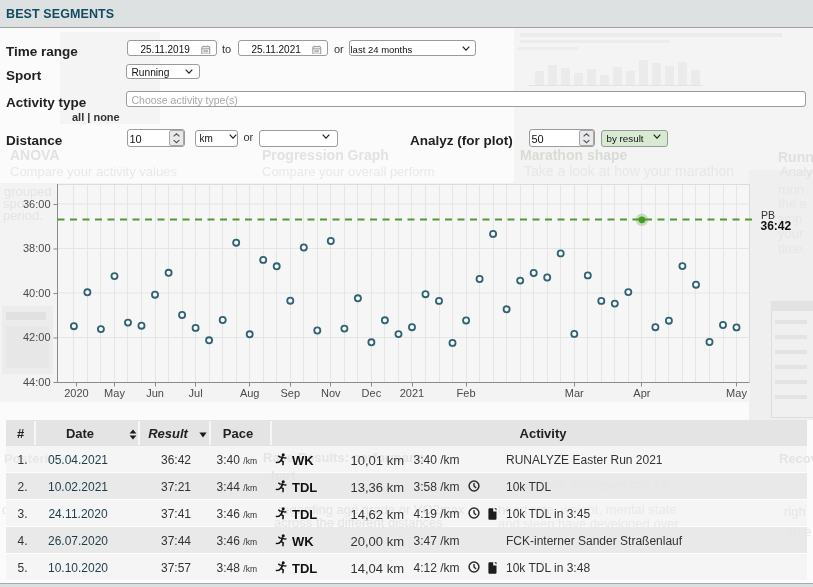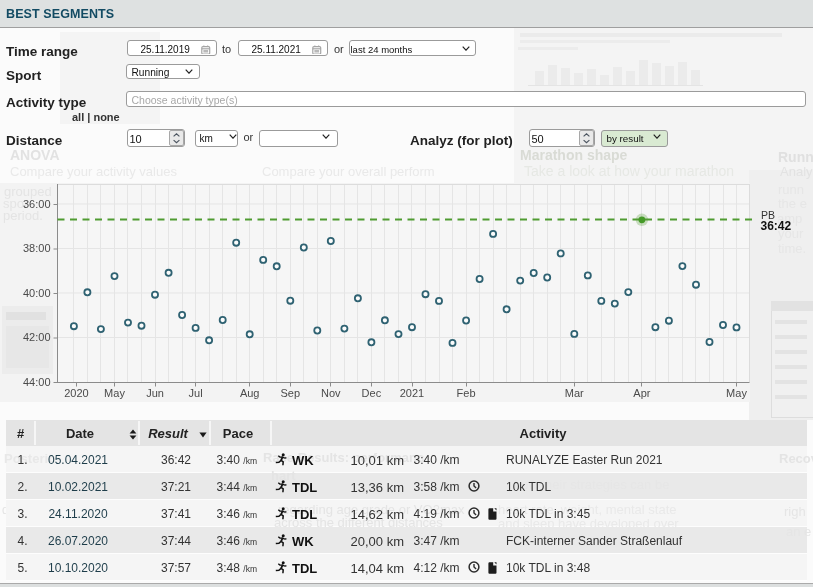--- a/index.html
+++ b/index.html
@@ -23,20 +23,21 @@
 <div style="position:absolute;left:639px;top:60px;width:9px;height:25px;background:#ebebeb"></div>
 <div style="position:absolute;left:652px;top:63px;width:9px;height:22px;background:#ebebeb"></div>
 <div style="position:absolute;left:665px;top:66px;width:9px;height:19px;background:#ebebeb"></div>
 <div style="position:absolute;left:678px;top:62px;width:9px;height:23px;background:#ebebeb"></div>
 <div style="position:absolute;left:691px;top:70px;width:9px;height:15px;background:#ebebeb"></div>
 <div style="position:absolute;left:528px;top:85px;width:175px;height:1px;background:#e4e4e4"></div>
 <div style="position:absolute;left:520px;top:33px;width:262px;height:4px;background:#ebebeb"></div>
 <div style="position:absolute;left:520px;top:40px;width:150px;height:3px;background:#ececec"></div>
 <div style="position:absolute;left:518px;top:47px;width:60px;height:3px;background:#ececec"></div>
 <div style="position:absolute;left:10px;top:147px;font-size:14px;font-weight:bold;color:#e2e2e2;white-space:nowrap">ANOVA</div>
+<div style="position:absolute;left:262px;top:147px;font-size:14px;font-weight:bold;color:#e2e2e2;white-space:nowrap">Progression Graph</div>
 <div style="position:absolute;left:520px;top:147px;font-size:14px;font-weight:bold;color:#d9dbd5;white-space:nowrap">Marathon shape</div>
 <div style="position:absolute;left:778px;top:149px;font-size:14px;font-weight:bold;color:#e0e0e0;white-space:nowrap">Runnin</div>
 <div style="position:absolute;left:10px;top:164px;font-size:13px;font-weight:normal;color:#e9e9e9;white-space:nowrap">Compare your activity values</div>
 <div style="position:absolute;left:262px;top:164px;font-size:13px;font-weight:normal;color:#e9e9e9;white-space:nowrap">Compare your overall perform</div>
 <div style="position:absolute;left:524px;top:163px;font-size:14px;font-weight:normal;color:#e6e8e4;white-space:nowrap">Take a look at how your marathon</div>
 <div style="position:absolute;left:780px;top:164px;font-size:13px;font-weight:normal;color:#e2e2e2;white-space:nowrap">Analyz</div>
 <div style="position:absolute;left:778px;top:182px;font-size:13px;font-weight:normal;color:#e6e6e6;white-space:nowrap">runn</div>
 <div style="position:absolute;left:778px;top:196px;font-size:13px;font-weight:normal;color:#e6e6e6;white-space:nowrap">the e</div>
 <div style="position:absolute;left:777px;top:211px;font-size:13px;font-weight:normal;color:#e6e6e6;white-space:nowrap">amp</div>
 <div style="position:absolute;left:778px;top:226px;font-size:13px;font-weight:normal;color:#e6e6e6;white-space:nowrap">your</div>

